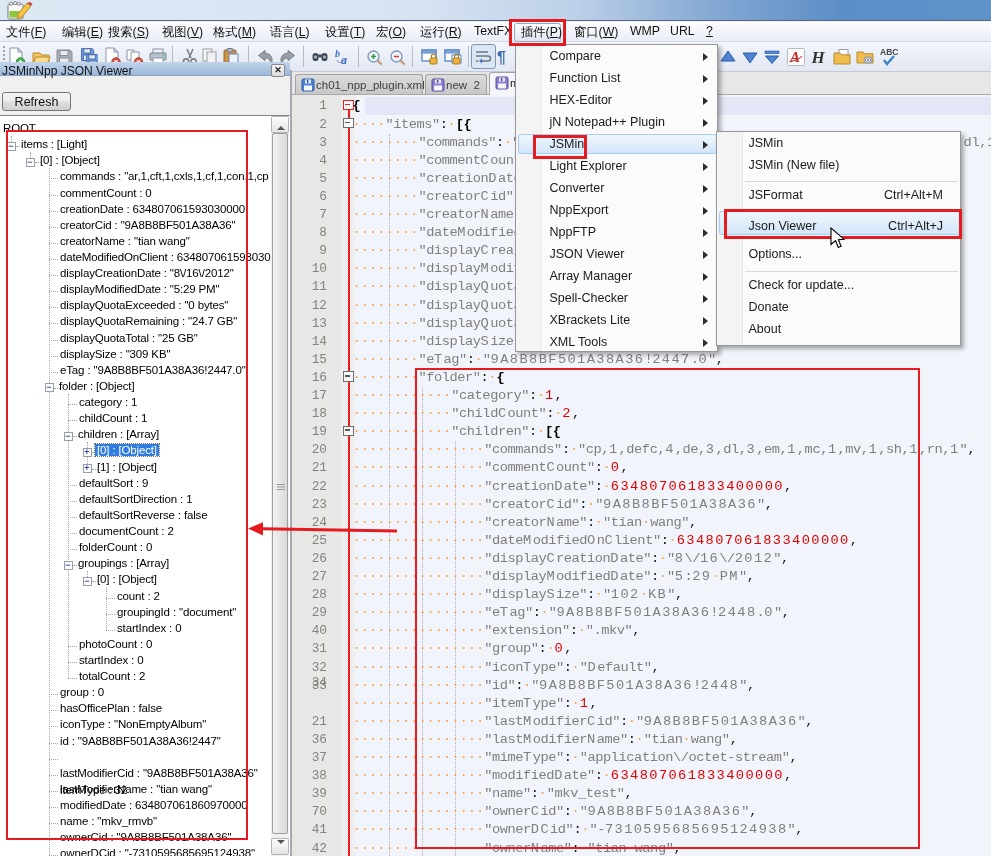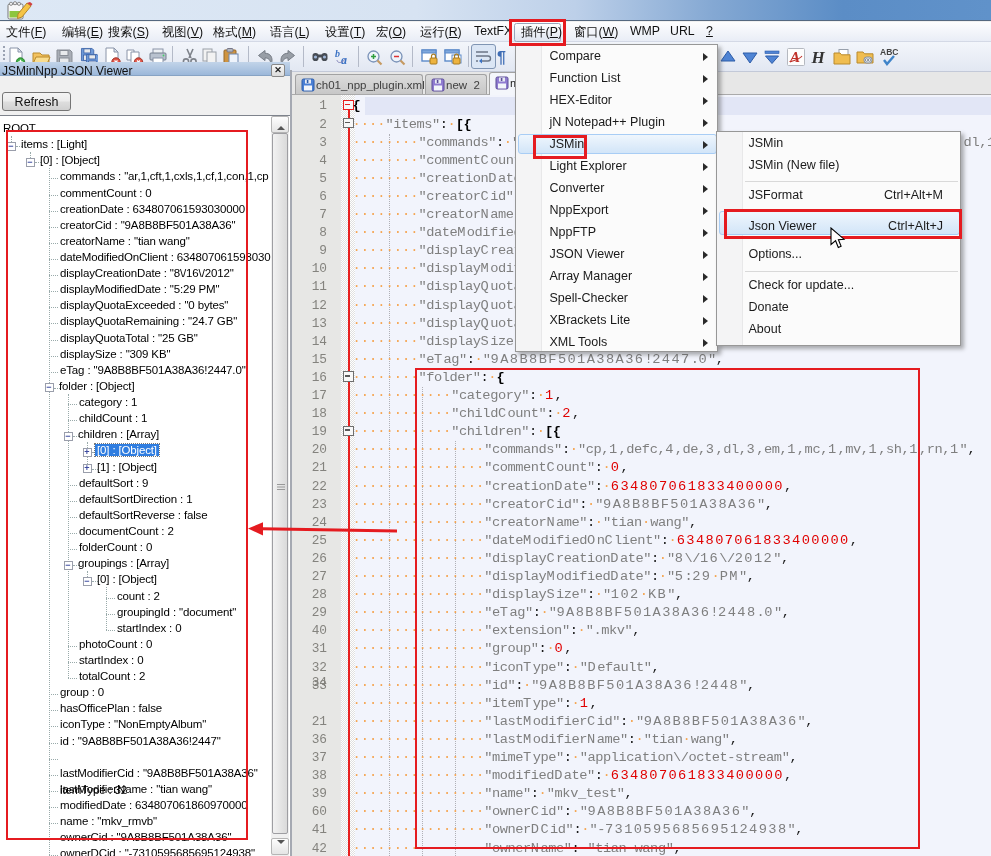--- a/index.html
+++ b/index.html
@@ -431,21 +431,21 @@
 <div class="ln" style="top:527.3px">40</div>
 <div class="ln" style="top:545.4px">31</div>
 <div class="ln" style="top:563.5px">32</div>
 <div class="ln" style="top:581.6px">33</div>
 <div class="ln" style="top:579px">34</div>
 <div class="ln" style="top:617.8px">21</div>
 <div class="ln" style="top:635.9px">36</div>
 <div class="ln" style="top:654.0px">37</div>
 <div class="ln" style="top:672.1px">38</div>
 <div class="ln" style="top:690.2px">39</div>
-<div class="ln" style="top:708.3px">60</div>
+<div class="ln" style="top:708.3px">70</div>
 <div class="ln" style="top:726.4px">41</div>
 <div class="ln" style="top:744.5px">42</div>
 </div>
 <div id="fmargin"></div>
 <div id="fline"></div>
 <div class="fb red" style="top:4.7px">
         <b></b>
       </div>
 <div class="fb" style="top:22.8px">
         <b></b>

